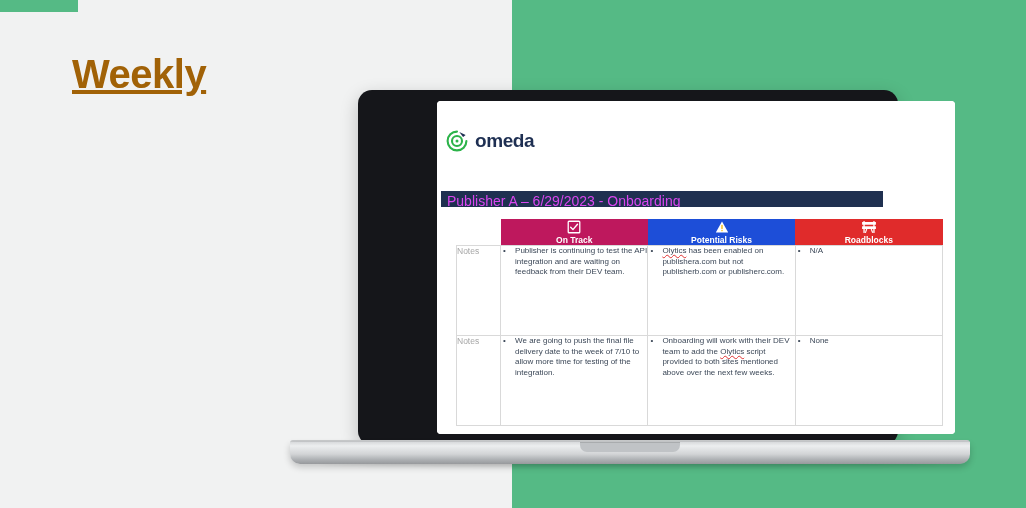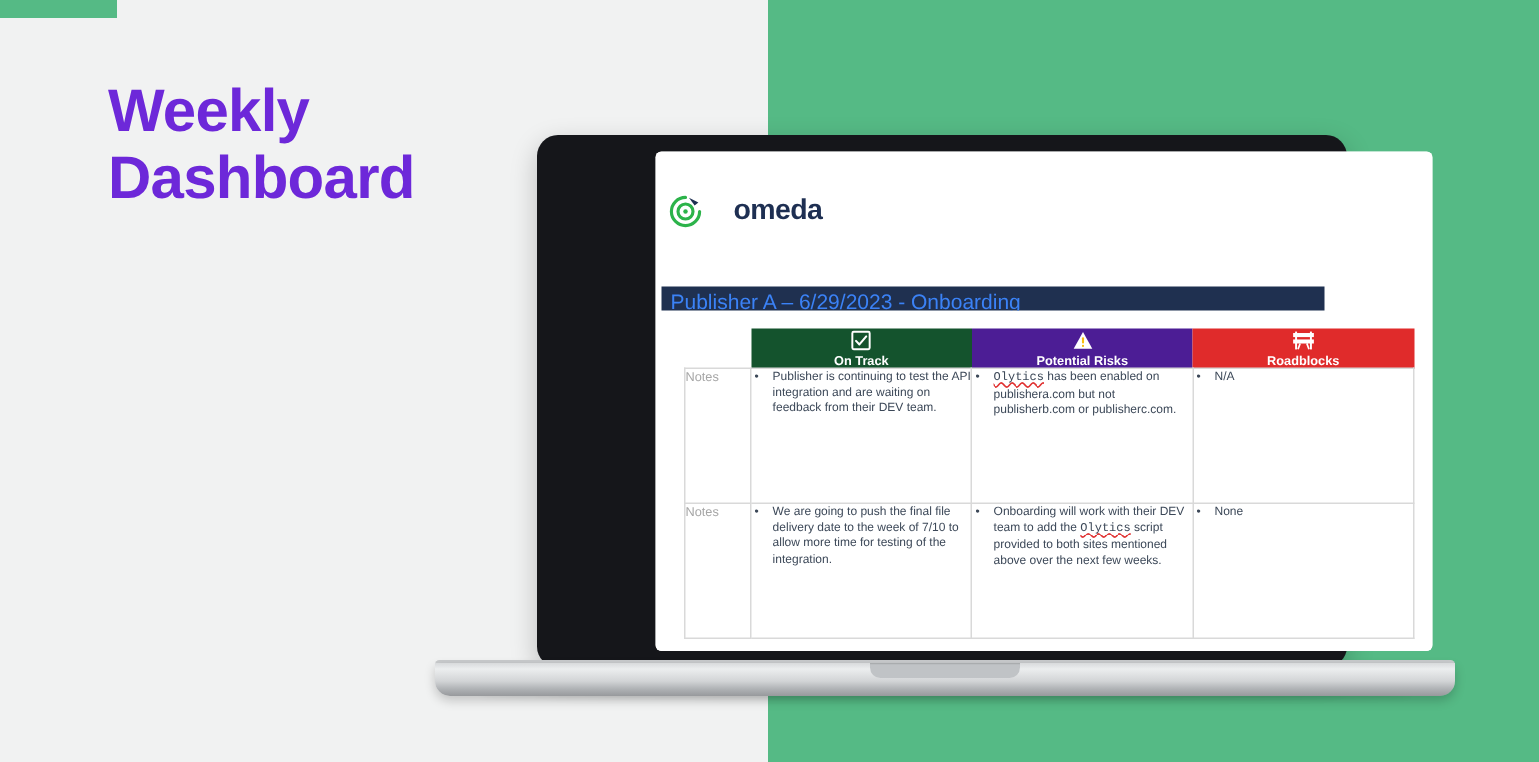--- a/index.html
+++ b/index.html
@@ -35,25 +35,26 @@
     left: 0; top: 0;
     width: 78px; height: 12px;
     background: #55ba85;
   }
   
   .headline {
     position: absolute;
     left: 72px;
     top: 52px;
     width: 420px;
-    color: #6d28d9;
+    color: #a16207;
     font-size: 40px;
     line-height: 45px;
     font-weight: bold;
     letter-spacing: -0.5px;
+    text-decoration: underline;
   }
   .headline div { white-space: nowrap; }
 
   
   .laptop {
     position: absolute;
     left: 290px;
     top: 90px;
     width: 680px;
     height: 390px;
@@ -125,38 +126,38 @@
     left: 0; top: 0;
     width: 518px; height: 333px;
     background: #ffffff;
   }
   .logo-row {
     position: absolute;
     left: 8px;
     top: 28px;
     display: flex;
     align-items: center;
-    gap: 20px;
+    gap: 6px;
   }
   .logo-mark { width: 24px; height: 24px; display: block; }
   .logo-word {
     color: #1e2f52;
     font-size: 19px;
     font-weight: bold;
     letter-spacing: -0.4px;
   }
 
   .title-bar {
     position: absolute;
     left: 4px;
     top: 90px;
     width: 442px;
     height: 16px;
     background: #1f3050;
-    color: #3b82f6;
+    color: #d946ef;
     font-size: 14px;
     line-height: 20px;
     padding-left: 6px;
     box-sizing: border-box;
     white-space: nowrap;
     overflow: hidden;
   }
 
   
   .status-table {
@@ -178,22 +179,22 @@
   .hdr-blank {
     border: none !important;
     background: transparent;
   }
   .hdr {
     text-align: center;
     color: #ffffff;
     border: none !important;
     padding: 3px 0 3px 0;
   }
-  .hdr-green { background: #14532d; }
-  .hdr-amber { background: #4c1d95; }
+  .hdr-green { background: #be185d; }
+  .hdr-amber { background: #1d4ed8; }
   .hdr-red   { background: #e02b2b; margin-top: 20px; }
   .hdr-icon {
     display: block;
     margin: 1px auto 1px auto;
     height: 14px;
   }
   .hdr-text {
     display: block;
     font-size: 8.5px;
     line-height: 10px;
@@ -227,35 +228,33 @@
     content: "\2022";
     position: absolute;
     left: -10px;
     top: -0.5px;
     font-size: 8px;
     color: #3c4858;
   }
   .misspelled {
     text-decoration: underline wavy #e03131;
     text-decoration-skip-ink: none;
-    font-family: Liberation Mono, monospace;
   }
 </style>
 </head>
 <body>
 
 <div id="stage">
 
   <div class="bg-light"></div>
   <div class="bg-green-panel"></div>
   <div class="bg-green-bar"></div>
 
   <div class="headline">
     <div>Weekly</div>
-    <div>Dashboard</div>
   </div>
 
   <div class="laptop">
     <div class="laptop-foot"></div>
     <div class="laptop-lid">
       <div class="laptop-screen">
 
         <div class="slide">
 
           <div class="logo-row">

